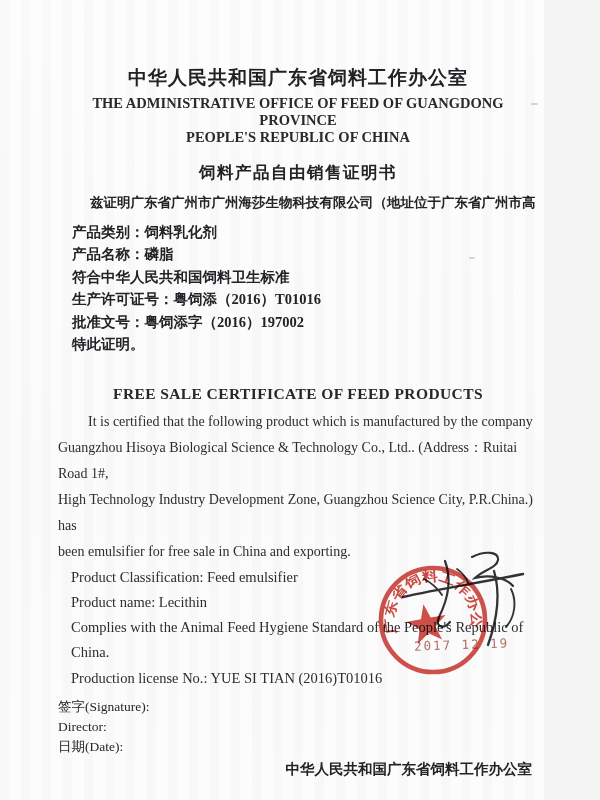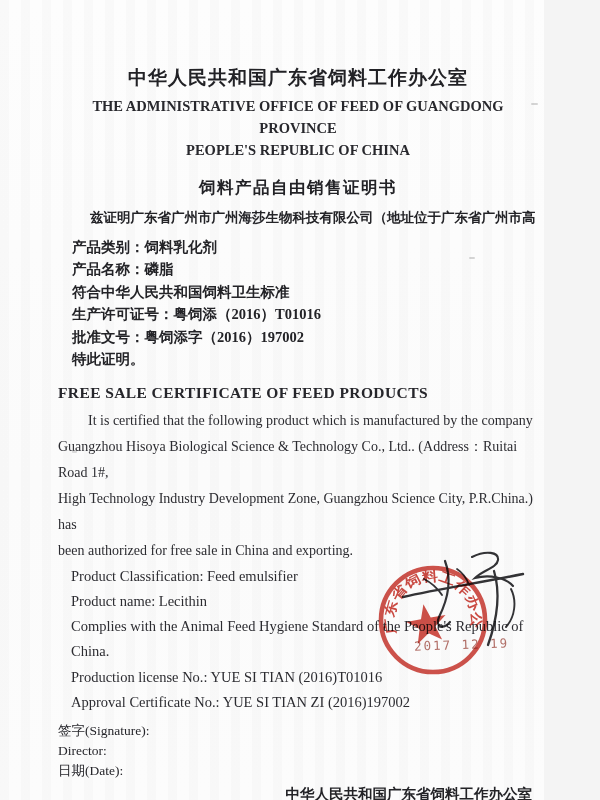--- a/index.html
+++ b/index.html
@@ -20,34 +20,34 @@
   .content{position:absolute;left:58px;top:0;width:480px;}
 
   .org-title-cn{
     margin-top:66px;
     text-align:center;font-weight:bold;
     font-size:19px;letter-spacing:1px;color:#222226;
     line-height:24px;
   }
   .org-title-en{
     margin-top:5px;text-align:center;font-weight:bold;
-    font-size:14.5px;line-height:22px;color:#28282d;
+    font-size:14.5px;line-height:17px;color:#28282d;
   }
   .cert-title-cn{
     margin-top:16px;text-align:center;font-weight:bold;
     font-size:16.5px;letter-spacing:1.5px;color:#222226;line-height:21px;
   }
 
   .cn-intro{margin-top:12px;font-size:13.5px;line-height:18.5px;font-weight:600;color:#232327;}
   .cn-intro .l1{text-indent:32px;font-family:Liberation Mono, monospace;}
   .cn-lines{margin-top:7px;font-size:14.5px;font-weight:600;color:#232327;}
   .cn-lines div{padding-left:14px;line-height:22.5px;}
 
   .en-heading{
-    margin-top:12px;font-weight:bold;
+    margin-top:28px;text-align:center;font-weight:bold;
     font-size:15.5px;letter-spacing:.4px;color:#26262b;line-height:19px;
   }
   .en-para{margin-top:6px;font-size:14px;line-height:26px;color:#2c2c31;}
   .en-para .l1{text-indent:30px;}
   .en-lines{font-size:14.5px;color:#2c2c31;}
   .en-lines div{padding-left:13px;line-height:25.3px;}
 
   .sig-labels{margin-top:6px;padding-right:136px;text-align:left;font-size:13.5px;color:#26262b;}
   .sig-labels div{line-height:19.8px;}
   .footer-office{margin-top:4px;text-align:right;}
@@ -100,29 +100,28 @@
       <div>批准文号：粤饲添字（2016）197002</div>
       <div>特此证明。</div>
     </div>
 
     <div class="en-heading">FREE SALE CERTIFICATE OF FEED PRODUCTS</div>
 
     <div class="en-para">
       <div class="l1">It is certified that the following product which is manufactured by the company</div>
       <div>Guangzhou Hisoya Biological Science &amp; Technology Co., Ltd.. (Address：Ruitai Road 1#,</div>
       <div>High Technology Industry Development Zone, Guangzhou Science City, P.R.China.) has</div>
-      <div>been authorized for free sale in China and exporting.</div>
+      <div>been emulsifier for free sale in China and exporting.</div>
     </div>
 
     <div class="en-lines">
       <div>Product Classification: Feed emulsifier</div>
       <div>Product name: Lecithin</div>
       <div>Complies with the Animal Feed Hygiene Standard of the People's Republic of China.</div>
       <div>Production license No.: YUE SI TIAN (2016)T01016</div>
-      <div>Approval Certificate No.: YUE SI TIAN ZI (2016)197002</div>
     </div>
 
     <div class="sig-labels">
       <div>签字(Signature):</div>
       <div>Director:</div>
       <div>日期(Date):</div>
     </div>
 
     <div class="footer-office">
       <div class="footer-cn">中华人民共和国广东省饲料工作办公室</div>

